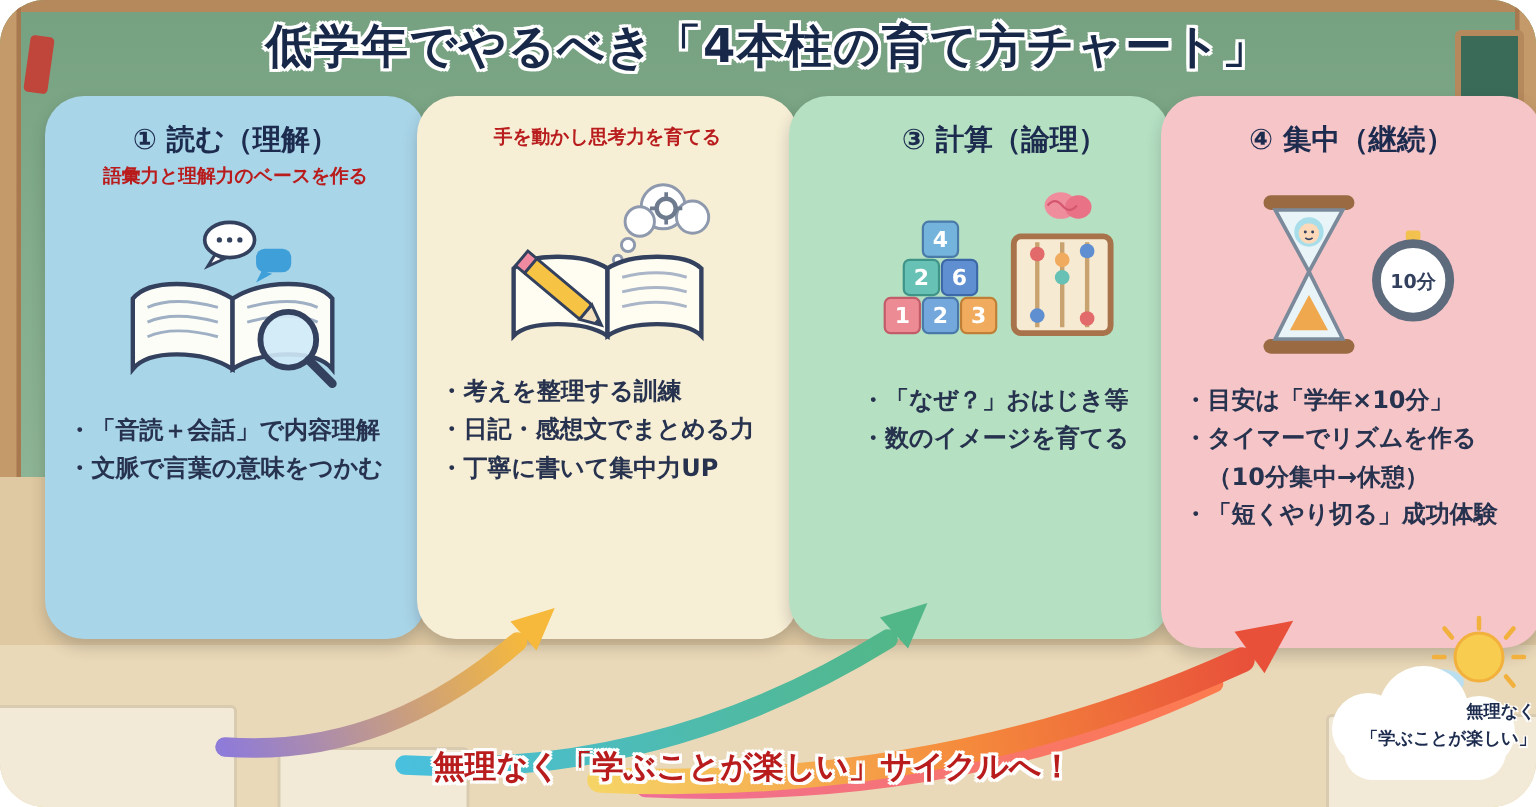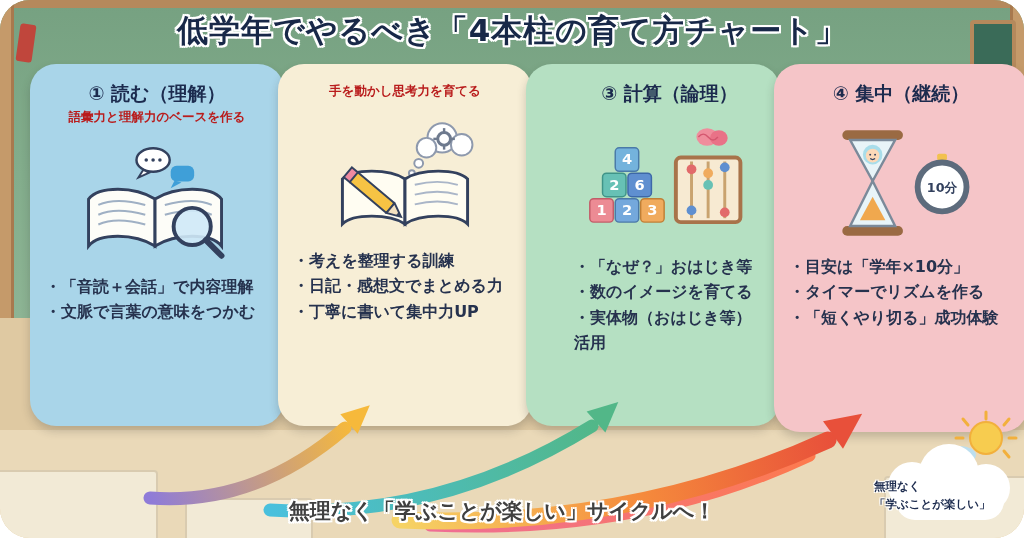--- a/index.html
+++ b/index.html
@@ -43,27 +43,27 @@
   .bullets li.cont { padding-left:1em; }
 
   .blocknum { fill:#ffffff; font-size:15px; font-weight:700; text-anchor:middle; }
   .clocknum { fill:#33415e; font-size:13px; font-weight:700; text-anchor:middle; }
 
   
   .arrows { position:absolute; left:0; top:378px; width:1024px; height:160px; z-index:3; pointer-events:none; }
 
   
   .cycle-text { position:absolute; top:497px; left:0; width:1004px; text-align:center; z-index:4;
-    font-size:21px; font-weight:800; color:#404040;
+    font-size:21px; font-weight:800; color:#b91c1c;
     text-shadow:-2px -2px 0 #fff, 2px -2px 0 #fff, -2px 2px 0 #fff, 2px 2px 0 #fff, 0 -2px 0 #fff, 0 2px 0 #fff, -2px 0 0 #fff, 2px 0 0 #fff; }
 
   
   .cloud-badge { position:absolute; left:874px; top:408px; width:150px; height:130px; z-index:5; }
   .cloud-badge svg { position:absolute; left:0; top:0; width:150px; height:124px; }
-  .cloud-text { position:absolute; left:0; top:70px; width:150px; text-align:left;
+  .cloud-text { position:absolute; left:0; top:58px; width:150px; text-align:right;
     font-size:11.5px; font-weight:800; color:#1c2b4e; line-height:1.55;
     text-shadow:-1px -1px 0 #fff, 1px -1px 0 #fff, -1px 1px 0 #fff, 1px 1px 0 #fff; }
 </style>
 </head>
 <body>
 
 <div class="stage">
 
   <div class="chalkboard"></div>
   <div class="wood-top"></div>
@@ -185,21 +185,20 @@
           <circle cx="129" cy="50" r="5" fill="#f0ab5e"></circle>
           <circle cx="129" cy="62" r="5" fill="#67c1b5"></circle>
           <circle cx="146" cy="44" r="5" fill="#5f8fd0"></circle>
           <circle cx="146" cy="90" r="5" fill="#e26a6a"></circle>
         </g>
       </svg>
     </div>
     <ul class="bullets">
       <li>・「なぜ？」おはじき等</li>
       <li>・数のイメージを育てる</li>
-      <li>・実体物（おはじき等）活用</li>
     </ul>
   </div>
 
   <div class="card c4">
     <div class="card-heading">④ 集中（継続）</div>
     <div class="icon-box">
       <svg viewBox="0 0 180 120">
         <g>
           <rect x="30" y="6" width="62" height="10" rx="5" fill="#9a6a43"></rect>
           <rect x="30" y="104" width="62" height="10" rx="5" fill="#9a6a43"></rect>
@@ -215,20 +214,21 @@
         <g>
           <rect x="127" y="30" width="10" height="7" rx="2" fill="#f2c14e"></rect>
           <circle cx="132" cy="64" r="25" fill="#fff" stroke="#5d6b7c" stroke-width="6"></circle>
           <text x="132" y="69" class="clocknum">10分</text>
         </g>
       </svg>
     </div>
     <ul class="bullets">
       <li>・目安は「学年×10分」</li>
       <li>・タイマーでリズムを作る</li>
+      <li class="cont">（10分集中→休憩）</li>
       <li>・「短くやり切る」成功体験</li>
     </ul>
   </div>
 
   <svg class="arrows" viewBox="0 0 1024 160">
     <defs>
       <linearGradient id="gA" gradientUnits="userSpaceOnUse" x1="150" y1="120" x2="350" y2="45">
         <stop offset="0" stop-color="#8f7bd8"></stop>
           <stop offset="1" stop-color="#f6b93b"></stop>
       </linearGradient>

